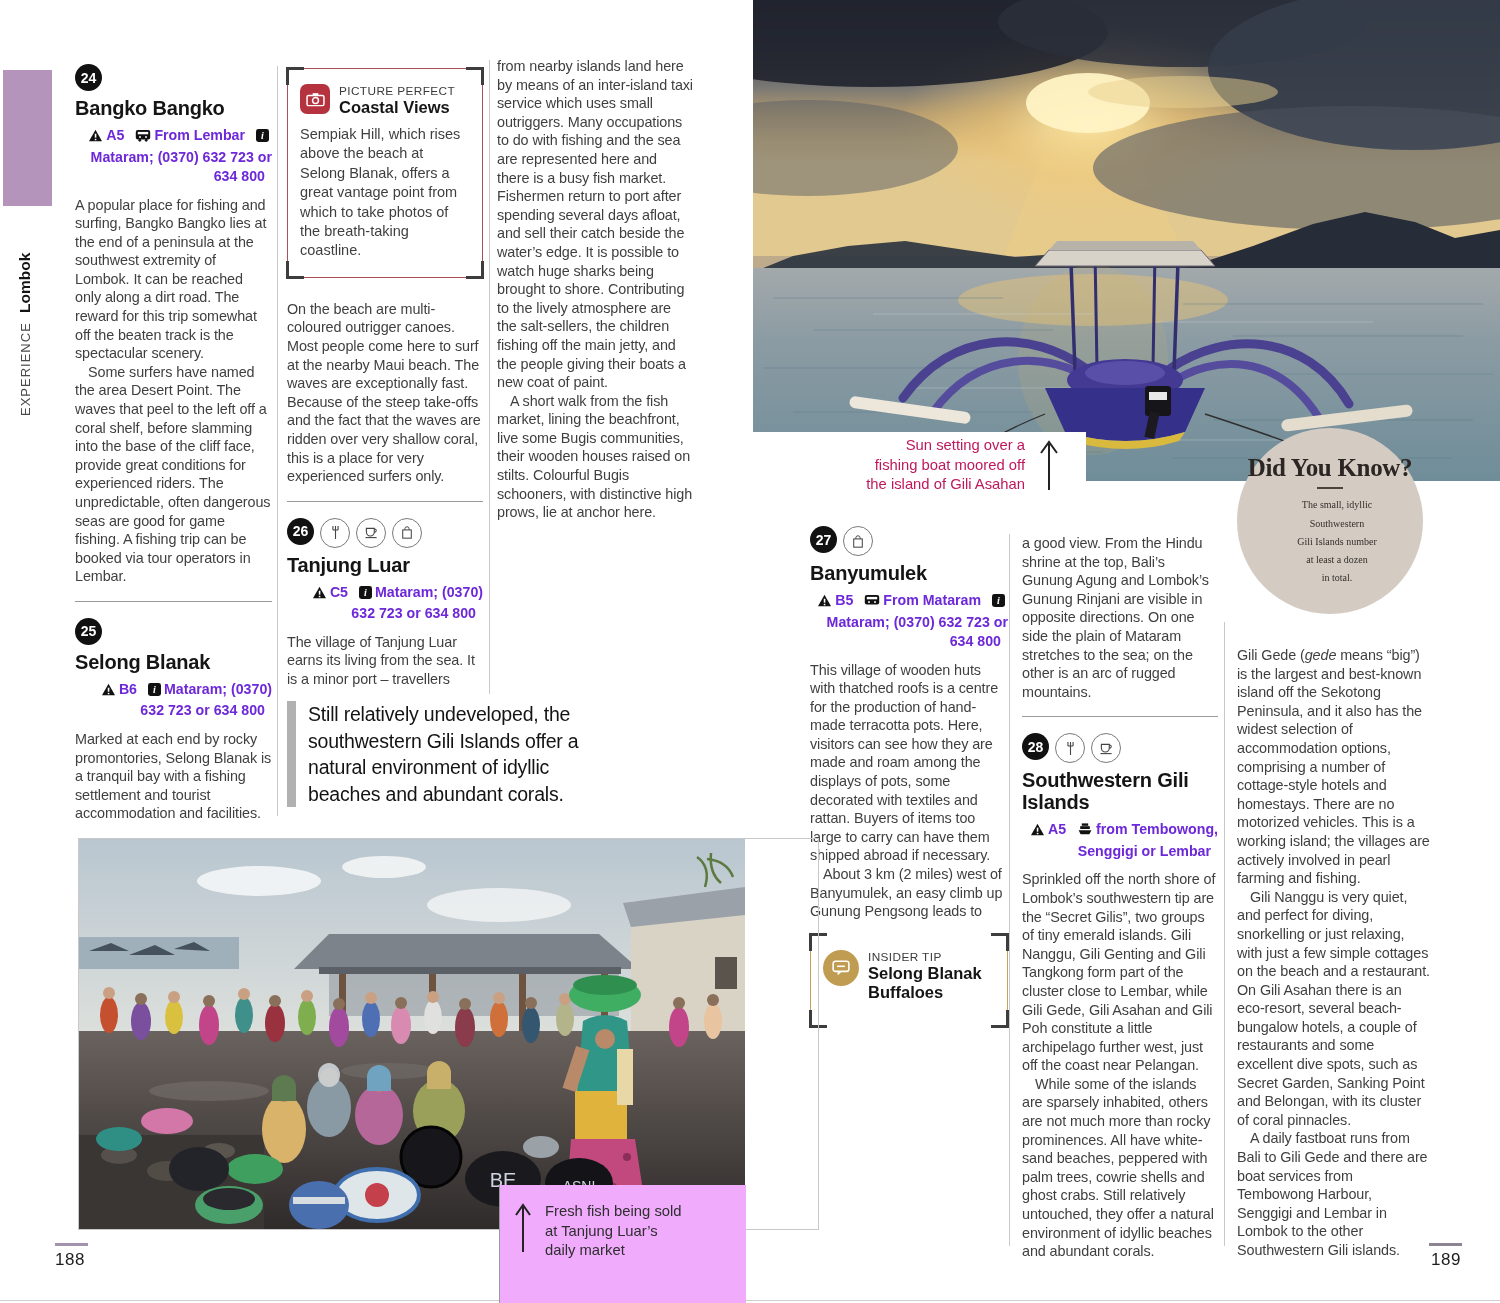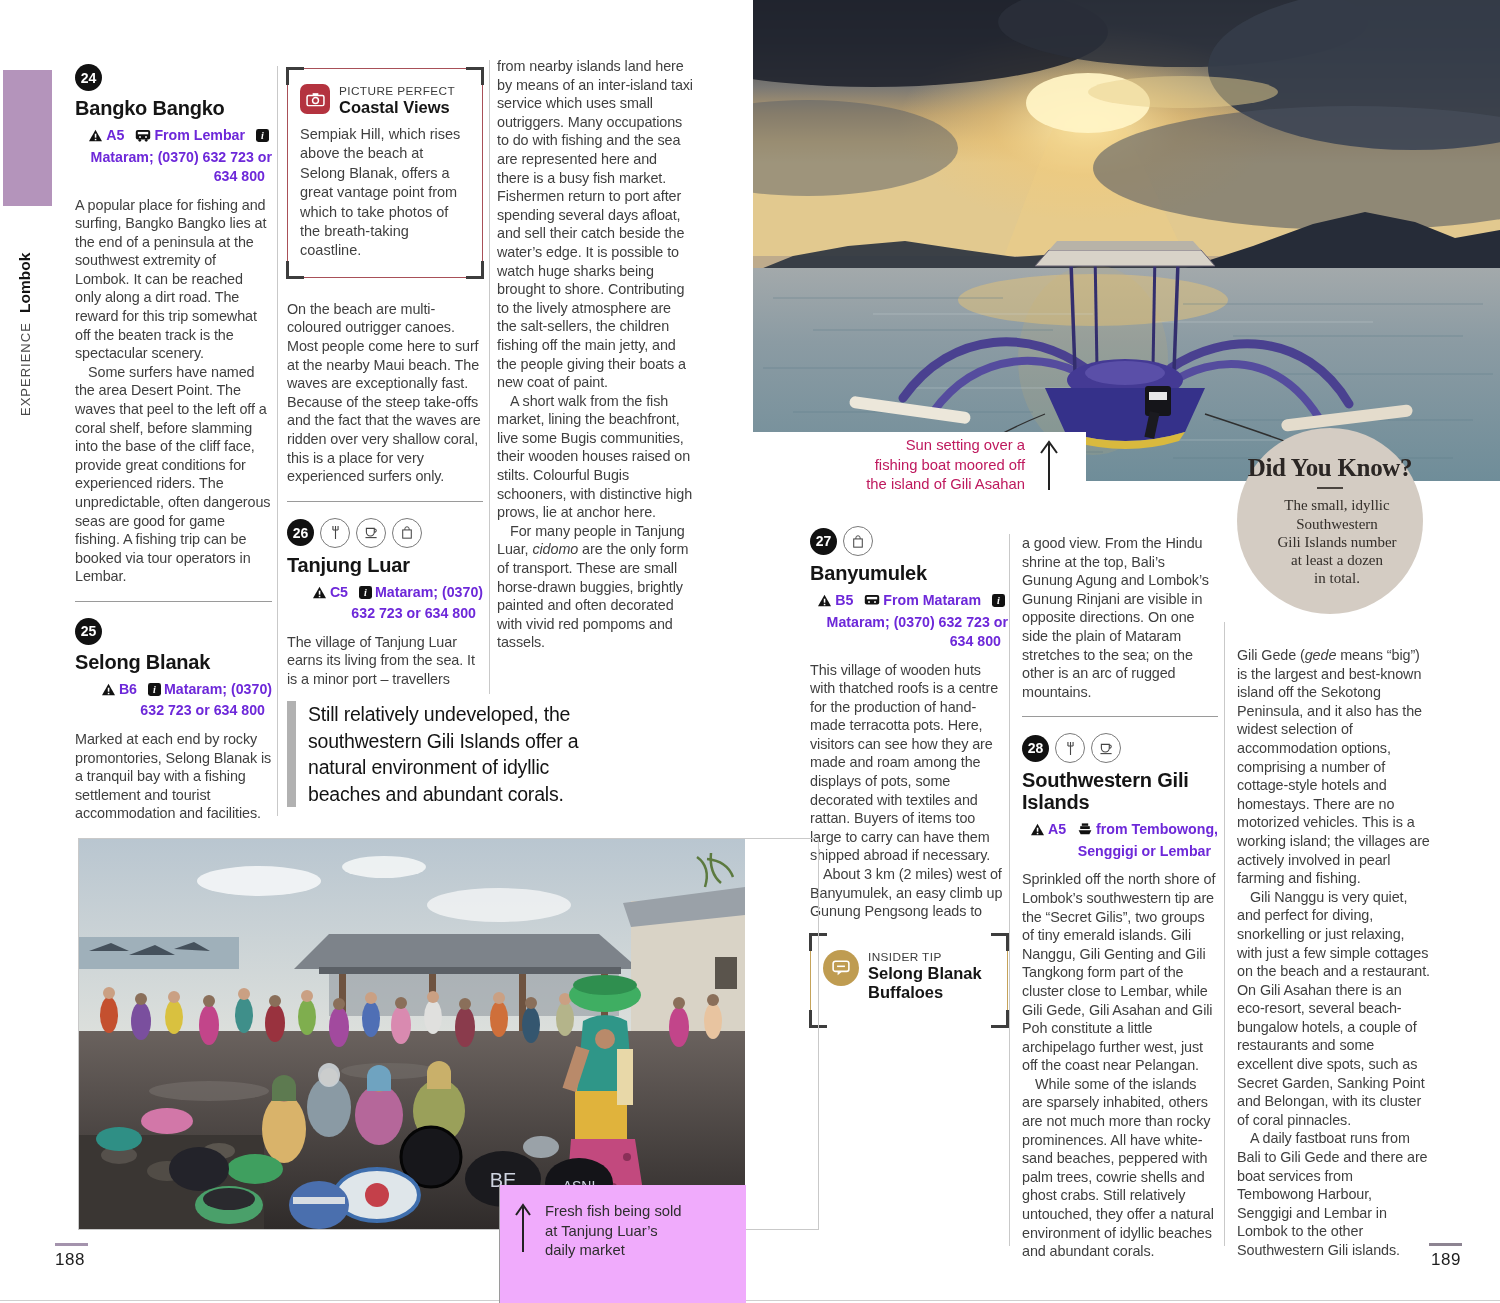--- a/index.html
+++ b/index.html
@@ -18,21 +18,21 @@
   .colL3{left:497px;top:57px;width:196px;}
   .colRA{left:810px;top:526px;width:198px;}
   .colRB{left:1022px;top:534px;width:196px;}
   .colRC{left:1237px;top:646px;width:194px;}
   .vr{position:absolute;width:1px;background:#c9c9c9;}
   
   .body{font-size:14.4px;line-height:18.6px;margin:0;letter-spacing:-0.1px;color:#3f3f3f;}
   .indent{text-indent:13px;}
   .title{font-size:20px;line-height:22px;font-weight:700;color:#151515;margin:6px 0 7px;letter-spacing:-0.2px;}
   .info{font-size:14.2px;line-height:19.5px;font-weight:700;color:#6d28d9;margin:0 0 9px;text-align:right;}
-  .badge-row{display:flex;align-items:center;gap:6px;margin-bottom:4px;}
+  .badge-row{display:flex;align-items:flex-start;gap:6px;margin-bottom:4px;}
   .badge{display:inline-flex;width:27px;height:27px;border-radius:50%;background:#111;color:#fff;
          font-weight:700;font-size:14px;align-items:center;justify-content:center;flex:0 0 auto;}
   .amenity{display:inline-flex;width:28px;height:28px;border-radius:50%;border:1.4px solid #7a7a7a;
            align-items:center;justify-content:center;flex:0 0 auto;background:#fff;}
   .rule{border:none;border-top:1px solid #9a9a9a;margin:15px 0 16px;}
   .ic{display:inline-block;vertical-align:-2px;margin-right:3px;}
   .ic + b{margin-right:7px;}
   
   .feat-box{position:relative;padding:15px 12px 16px;margin:4px 0 22px;}
   .pp-box{border:1.2px solid #a85058;}
@@ -64,21 +64,21 @@
   .photo2{position:absolute;left:78px;top:838px;width:741px;height:392px;border:1px solid #c9c9c9;box-sizing:border-box;z-index:2;}
   .p2-cap{position:absolute;left:499px;top:1185px;width:247px;height:118px;background:#f0abfc;
           border-left:1px solid #9a9a9a;box-sizing:border-box;z-index:3;display:flex;gap:12px;padding:17px 0 0 13px;}
   .cap-text{font-size:14.8px;line-height:19.5px;color:#2e2e2e;}
   
   .dyk{position:absolute;left:1237px;top:428px;width:186px;height:186px;border-radius:50%;background:#d4ccc3;
        z-index:5;display:flex;flex-direction:column;align-items:center;justify-content:center;text-align:center;
        font-family:"Liberation Serif","DejaVu Serif",serif;color:#332e2a;}
   .dyk-title{font-size:25px;font-weight:700;color:#2b2624;letter-spacing:-0.3px;}
   .dyk-line{width:26px;border-top:2px solid #4a443f;margin:5px 0 7px;}
-  .dyk-body{font-size:15px;line-height:18.2px;margin-left:14px;}
+  .dyk-body{font-size:10px;line-height:18.2px;margin-left:14px;}
   
   .dash{position:absolute;width:33px;height:3px;}
   .pagenum{position:absolute;font-size:17px;color:#1d1d1d;letter-spacing:.5px;}
   .page-edge{position:absolute;left:0;right:0;bottom:2px;border-top:1.5px solid #cfcfcf;}
 </style>
 </head>
 <body>
 
 <div class="book">
 
@@ -199,21 +199,20 @@
               <text x="8" y="12.5" font-family="Liberation Serif, serif" font-size="12.5" font-style="italic" font-weight="bold" fill="#fff" text-anchor="middle">i</text>
             </svg></span><b>Mataram; (0370) 632 723 or 634 800</b>
       </p>
       <p class="body">The village of Tanjung Luar earns its living from the sea. It is a minor port – travellers</p>
     </section>
   </div>
 
   <div class="col colL3">
     <p class="body">from nearby islands land here by means of an inter-island taxi service which uses small outriggers. Many occupations to do with fishing and the sea are represented here and there is a busy fish market. Fishermen return to port after spending several days afloat, and sell their catch beside the water’s edge. It is possible to watch huge sharks being brought to shore. Contributing to the lively atmosphere are the salt-sellers, the children fishing off the main jetty, and the people giving their boats a new coat of paint.</p>
     <p class="body indent">A short walk from the fish market, lining the beachfront, live some Bugis communities, their wooden houses raised on stilts. Colourful Bugis schooners, with distinctive high prows, lie at anchor here.</p>
-    <p class="body indent"><span>For many people in Tanjung Luar, </span><i>cidomo</i><span> are the only form of transport. These are small horse-drawn buggies, brightly painted and often decorated with vivid red pompoms and tassels.</span></p>
   </div>
 
   <div class="pq">
     <div class="pq-bar"></div>
     <div class="pq-text">
       <div>Still relatively undeveloped, the</div>
       <div>southwestern Gili Islands offer a</div>
       <div>natural environment of idyllic</div>
       <div>beaches and abundant corals.</div>
     </div>

